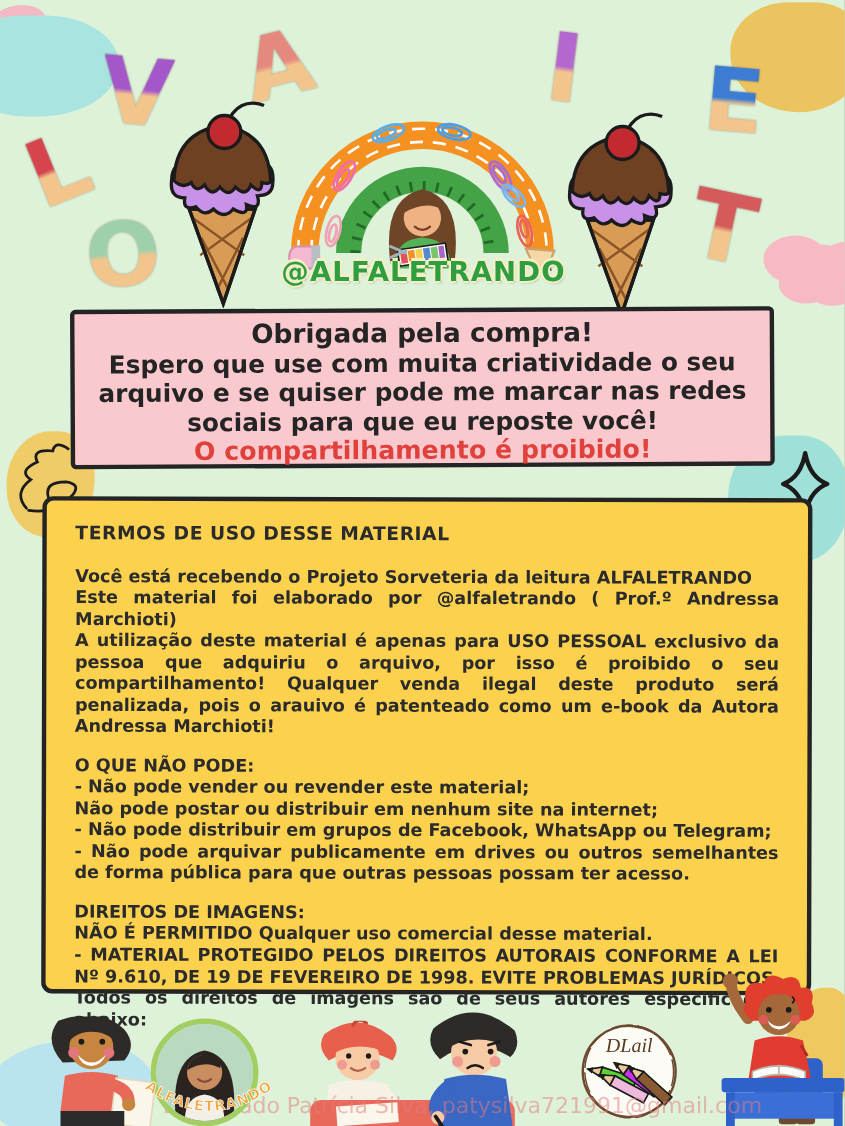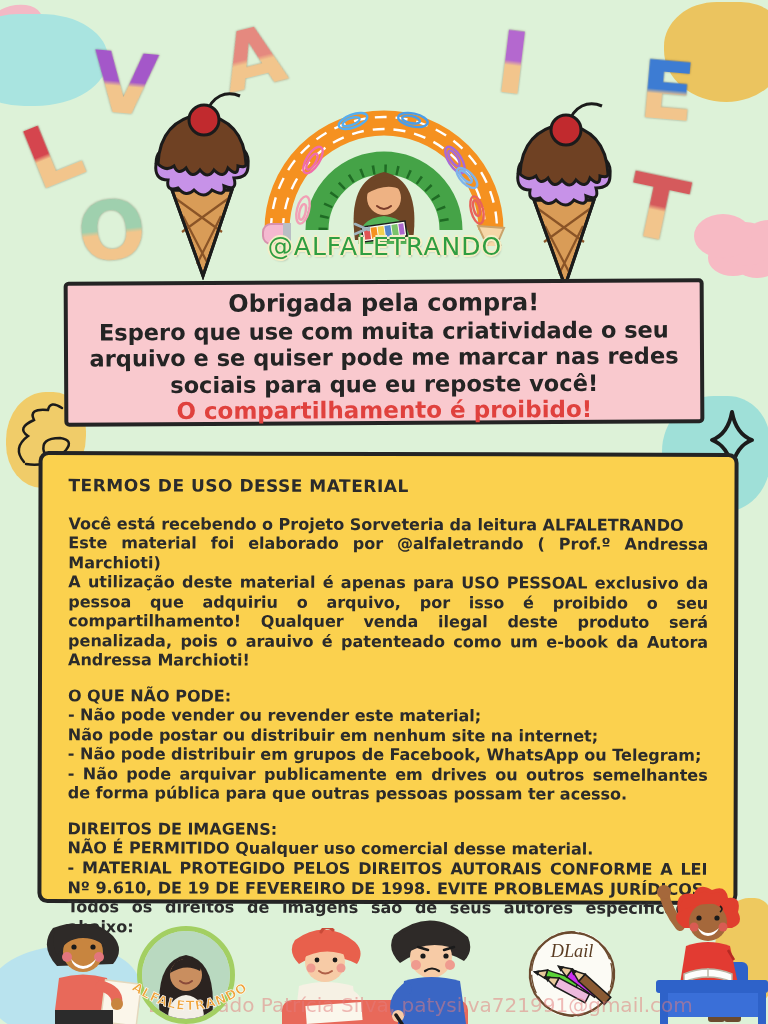--- a/index.html
+++ b/index.html
@@ -27,21 +27,21 @@
   .letter-3{left:222px;top:20px;font-size:80px;transform:rotate(-14deg);}
   .letter-4{left:497px;top:20px;font-size:86px;transform:rotate(7deg);}
   .letter-5{left:640px;top:52px;font-size:80px;transform:rotate(5deg);}
   .letter-6{left:628px;top:165px;font-size:86px;transform:rotate(12deg);}
   
   .icecream{position:absolute;z-index:2;}
   .icecream-left{left:140px;top:80px;}
   .icecream-right{left:502px;top:90px;}
   .rainbow{position:absolute;left:259px;top:78px;width:252px;height:168px;z-index:2;}
   .brand{position:absolute;left:239px;top:232px;width:292px;text-align:center;z-index:3;
-         font-size:25px;font-weight:400;letter-spacing:1px;color:#2f9e41;
+         font-size:25px;font-weight:700;letter-spacing:1px;color:#2f9e41;
          text-shadow:-2px 0 #f6eec6,2px 0 #f6eec6,0 -2px #f6eec6,0 2px #f6eec6,1px 2px 2px rgba(0,0,0,.25);}
   
   .thanks-box{position:absolute;left:64px;top:280px;width:632px;height:132px;z-index:2;
       background:#f9c9ce;border:4px solid #242424;border-radius:5px;transform:rotate(-.3deg);
       text-align:center;padding-top:5px;color:#242424;font-weight:700;}
   .thanks-line1{font-size:24px;line-height:1.2;}
   .thanks-line2{font-size:22.5px;line-height:1.18;padding:0 14px;}
   .thanks-warning{font-size:23px;line-height:1.2;}
   
   .terms-box{position:absolute;left:38px;top:452px;width:640px;height:404px;z-index:2;

